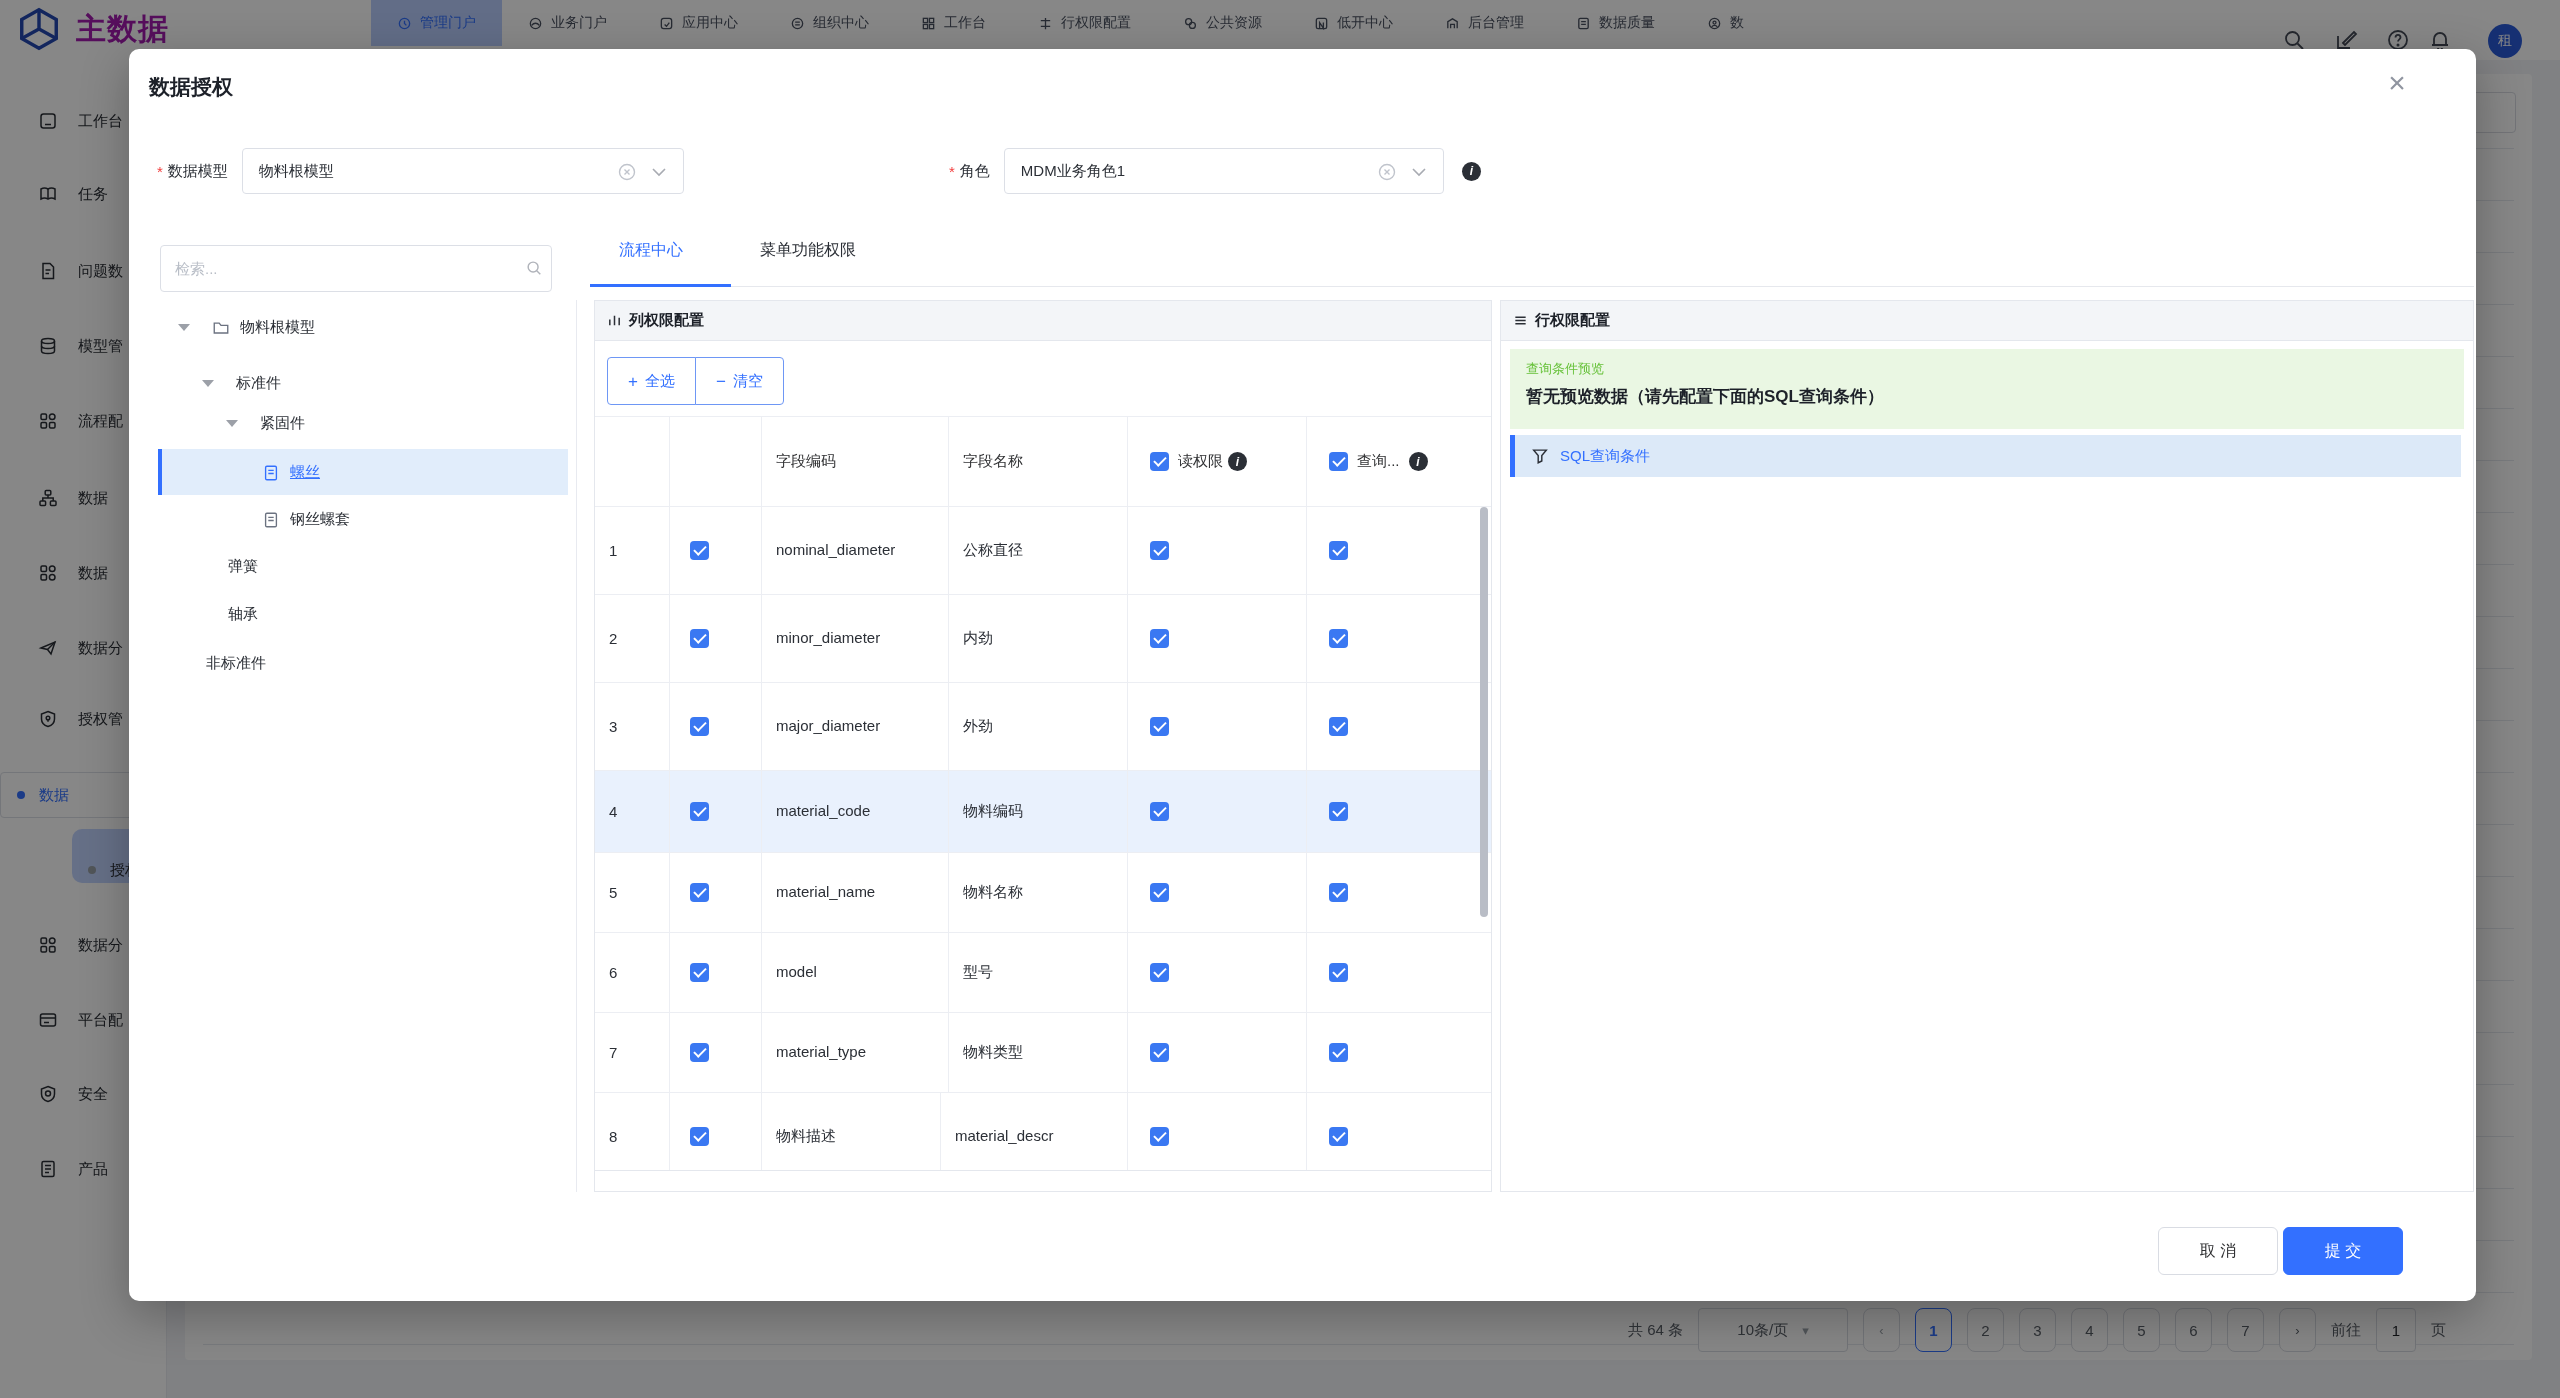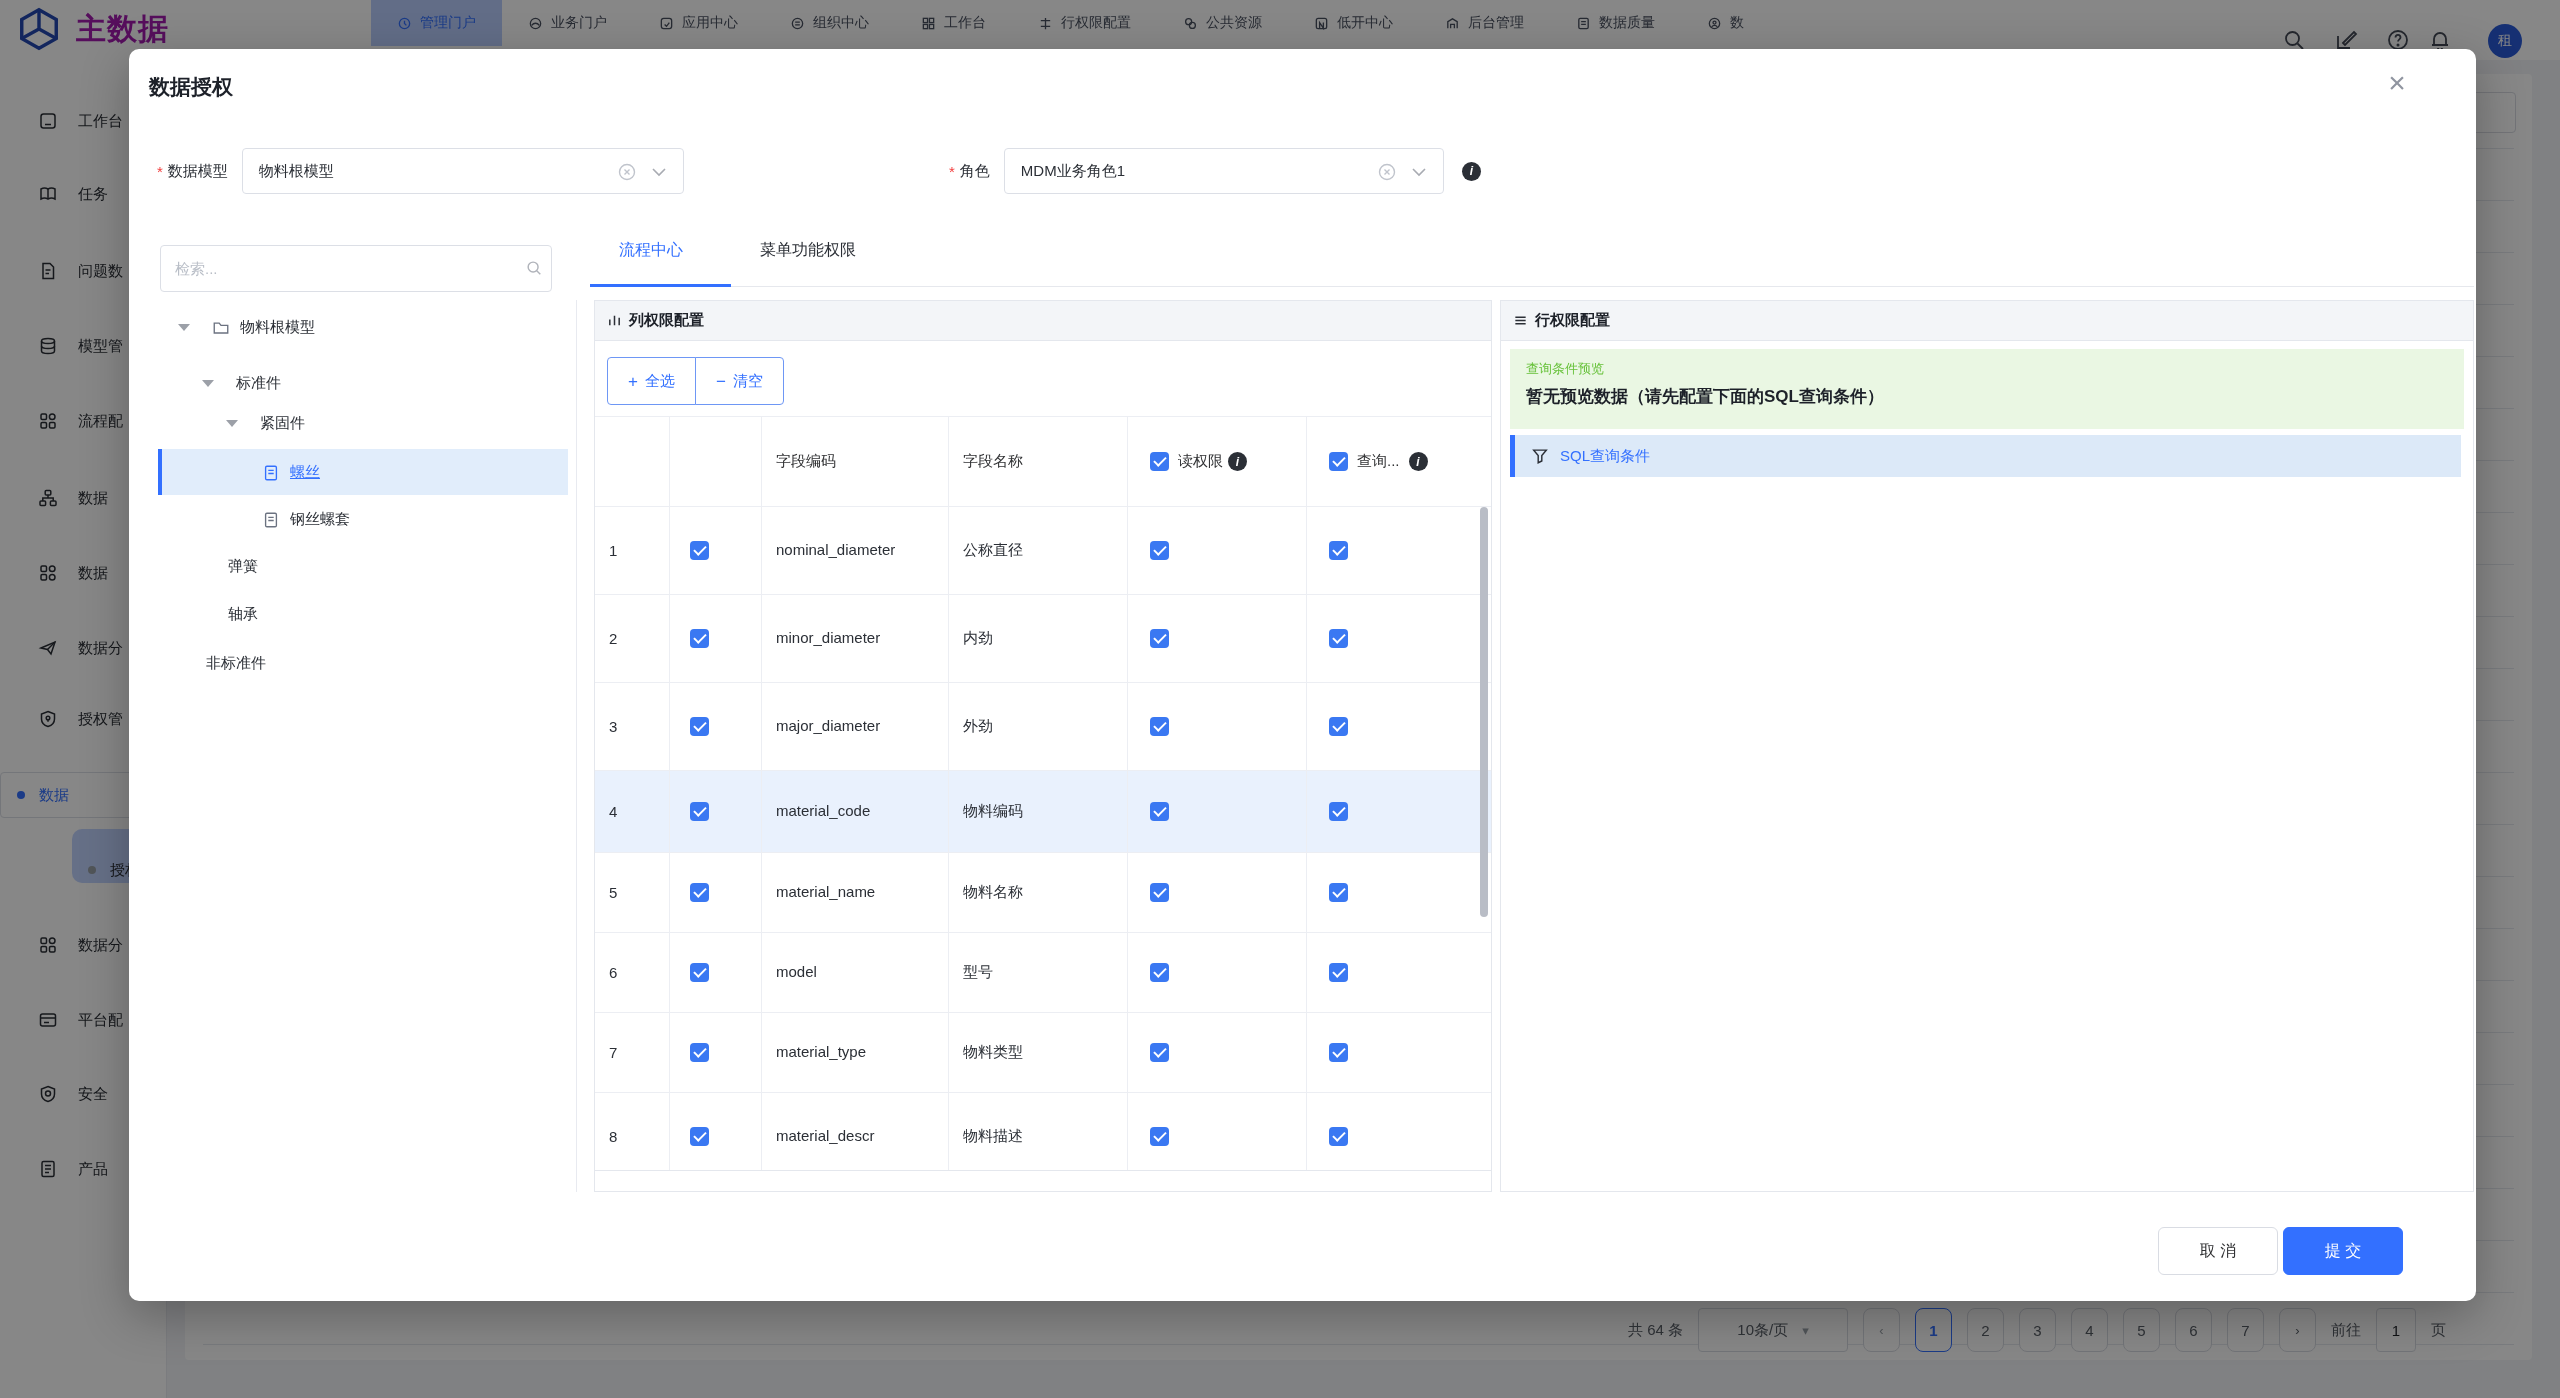--- a/index.html
+++ b/index.html
@@ -610,22 +610,22 @@
             </div>
           <div class="tc c6">
               <span class="cb"></span>
             </div>
         </div>
         <div class="trow" style="height:88px">
           <div class="tc c1">8</div>
           <div class="tc c2">
               <span class="cb"></span>
             </div>
+          <div class="tc c4">物料描述</div>
           <div class="tc c3">material_descr</div>
-          <div class="tc c4">物料描述</div>
           <div class="tc c5">
               <span class="cb"></span>
             </div>
           <div class="tc c6">
               <span class="cb"></span>
             </div>
         </div>
       </div>
       <div class="vscroll"></div>
     </div>

